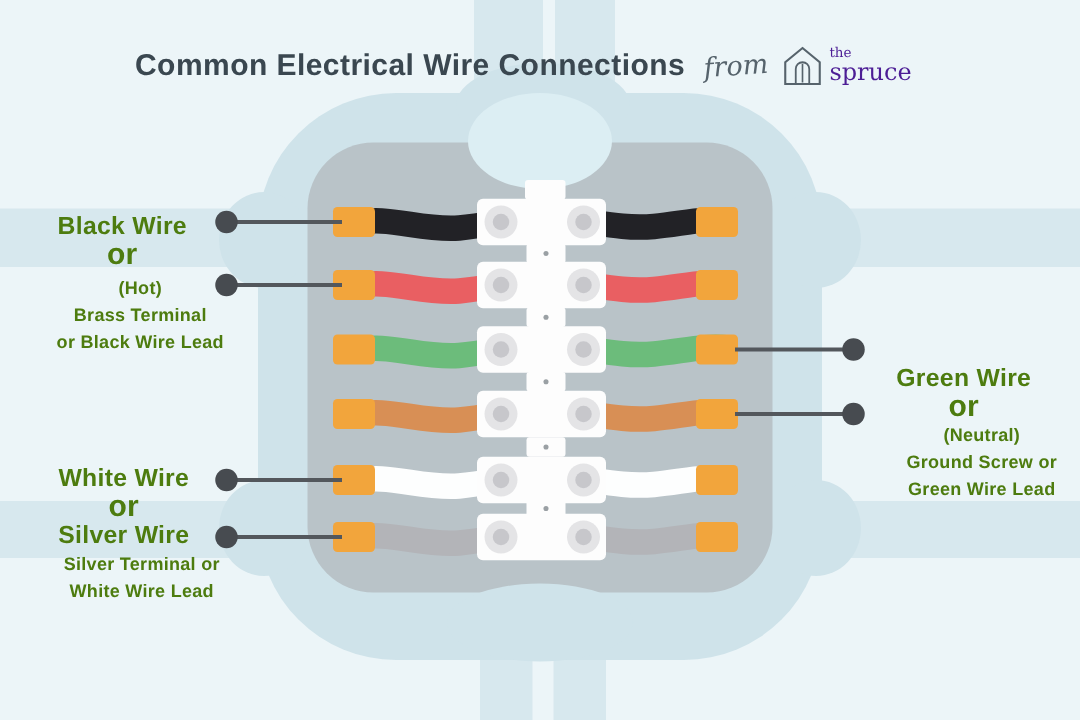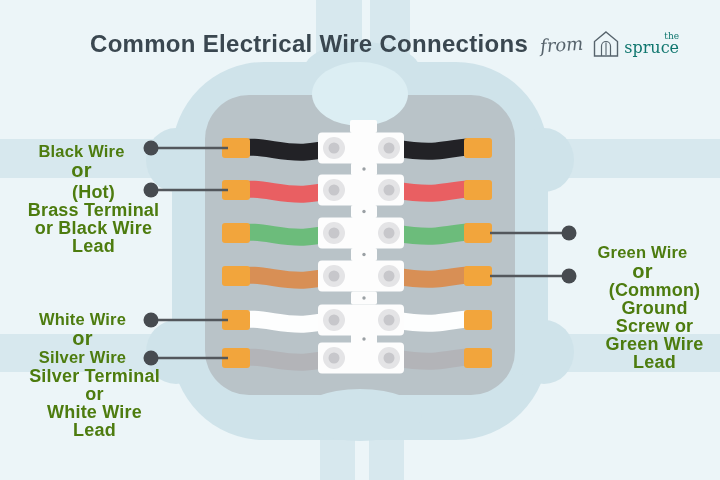--- a/index.html
+++ b/index.html
@@ -1,32 +1,32 @@
 <!DOCTYPE html>
 <html><head>
 <meta charset="utf-8">
 <style>
   html,body{margin:0;padding:0;}
   .canvas{position:relative;width:720px;height:480px;overflow:hidden;
           font-family:"Liberation Sans",sans-serif;background:#ecf5f8;}
   svg{display:block;}
   .diagram{position:absolute;left:0;top:0;}
   .header{position:absolute;left:90px;top:26px;display:flex;align-items:center;height:36px;}
-  .title{font-weight:bold;font-size:24px;letter-spacing:.3px;color:#3a4750;white-space:nowrap;}
+  .title{font-weight:bold;font-size:20px;letter-spacing:.3px;color:#3a4750;white-space:nowrap;}
   .from{font-family:"DejaVu Serif",serif;font-style:italic;font-size:18px;color:#56636c;
         margin-left:12px;transform:rotate(-4deg);}
   .house{margin-left:10px;}
-  .brand{display:flex;flex-direction:column;color:#0f766e;margin-left:5px;line-height:1;align-items:flex-end;}
+  .brand{display:flex;flex-direction:column;color:#4c1d95;margin-left:5px;line-height:1;}
   .brand .the{font-family:"DejaVu Serif",serif;font-size:9px;margin-bottom:-1px;}
   .brand .name{font-family:"DejaVu Serif",serif;font-size:16px;}
   .label-group{position:absolute;display:flex;flex-direction:column;text-align:center;
                color:#4d7c0f;font-weight:bold;letter-spacing:.2px;}
   .lg{font-size:16.5px;line-height:19px;}
   .md{font-size:20px;line-height:19px;}
-  .sm{font-size:18px;line-height:18px;padding-left:24px;}
+  .sm{font-size:12px;line-height:18px;padding-left:24px;}
   .gap{margin-top:3px;}
   .left-top{left:0;top:142px;width:163px;}
   .left-bottom{left:1px;top:310px;width:163px;}
   .right-mid{left:570px;top:225px;width:145px;margin-top:18px;}
 </style>
 </head>
 <body>
 
 <div class="canvas">
 
@@ -189,18 +189,18 @@
     <span class="lg">White Wire</span>
     <span class="md">or</span>
     <span class="lg">Silver Wire</span>
     <span class="sm">Silver Terminal or</span>
     <span class="sm">White Wire Lead</span>
   </div>
 
   <div class="label-group right-mid">
     <span class="lg">Green Wire</span>
     <span class="md">or</span>
-    <span class="sm">(Common)</span>
+    <span class="sm">(Neutral)</span>
     <span class="sm">Ground Screw or</span>
     <span class="sm">Green Wire Lead</span>
   </div>
 
 </div>
 
 </body></html>

